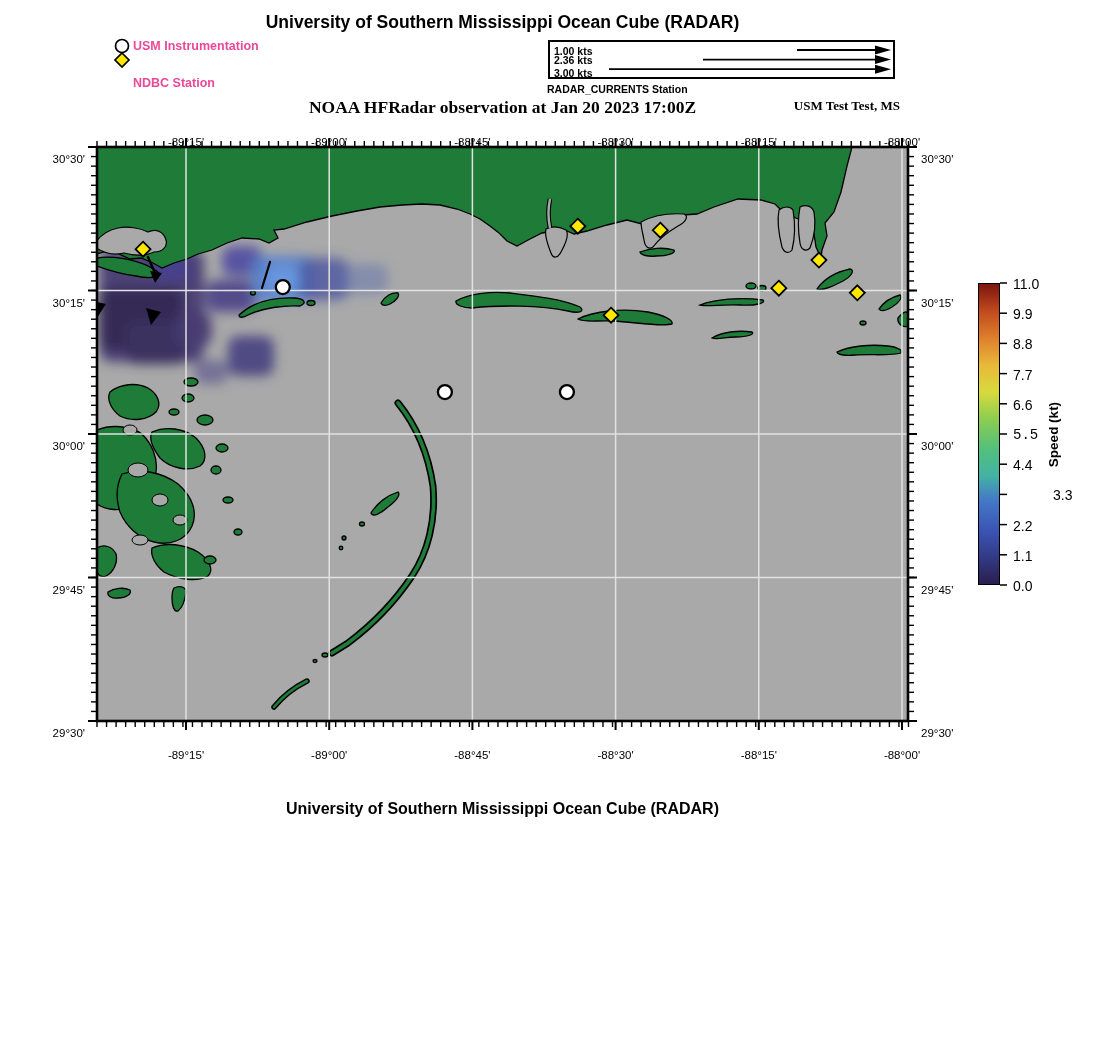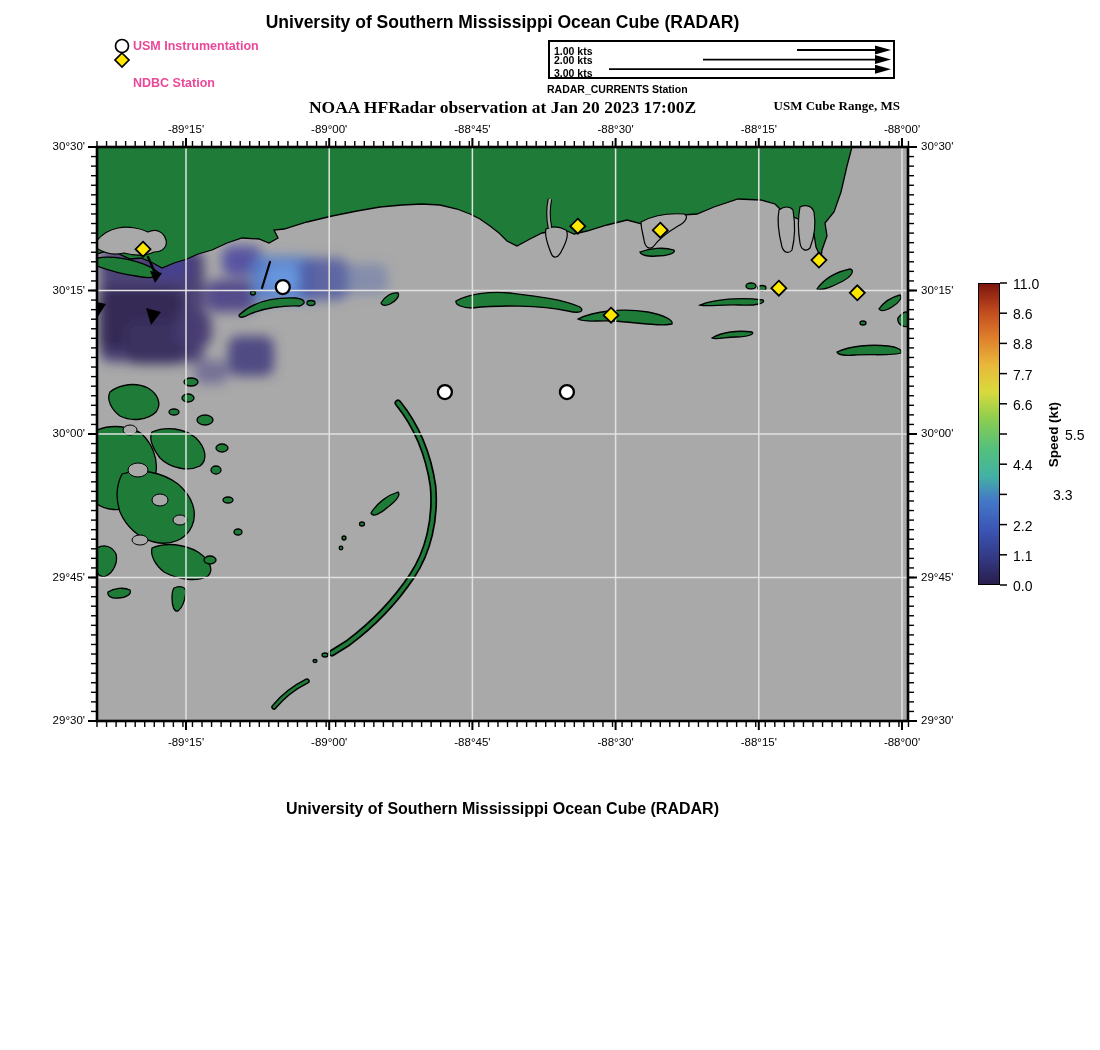--- a/index.html
+++ b/index.html
@@ -4,21 +4,21 @@
 <style>
   html,body{margin:0;padding:0;background:#ffffff;}
   body{position:relative;width:1100px;height:1050px;font-family:"Liberation Sans",sans-serif;overflow:hidden;}
   .abs{position:absolute;}
   .t-main{left:97px;width:811px;text-align:center;font-weight:bold;font-size:17.5px;color:#000;}
   .t-serif{font-family:"Liberation Serif",serif;font-weight:bold;color:#000;}
   .legend-row{position:absolute;left:133px;font-weight:bold;font-size:12.5px;color:#ec4899;white-space:nowrap;}
   .scalebox{position:absolute;left:548px;top:40px;width:347px;height:39px;border:2.5px solid #000;box-sizing:border-box;background:transparent;}
   .scalelab{position:absolute;left:554px;font-weight:bold;font-size:10.5px;color:#000;white-space:nowrap;}
   .veccap{position:absolute;left:547px;top:83px;font-weight:bold;font-size:10.5px;color:#000;}
-  .axlab{position:absolute;font-size:11.5px;color:#000;white-space:nowrap;}
+  .axlab{position:absolute;font-size:11.5px;color:#000;white-space:nowrap;margin-top:13px;}
   .axlab.c{text-align:center;}
   .axlab.r{text-align:right;}
   .cbar{position:absolute;left:978px;top:283px;width:22px;height:302px;border:1.3px solid #000;box-sizing:border-box;}
   .cblab{position:absolute;font-size:14px;color:#000;white-space:nowrap;}
   .cbtitle{position:absolute;left:993px;top:427px;width:120px;text-align:center;font-weight:bold;font-size:13.5px;color:#000;transform:rotate(-90deg);}
   svg#plot{position:absolute;left:0;top:0;}
   .land{fill:var(--land,#1e7c38);stroke:#000;stroke-width:1.3;}
   .water{fill:var(--sea,#a9a9a9);stroke:#000;stroke-width:1.2;}
   .hole{fill:var(--sea,#a9a9a9);stroke:#000;stroke-width:1;}
 </style>
@@ -512,27 +512,27 @@
 </svg>
 
 <div class="abs t-main" style="top:12px;">University of Southern Mississippi Ocean Cube (RADAR)</div>
 
 <div class="legend-row" style="top:39px;">USM Instrumentation</div>
 <div class="legend-row" style="top:53px;margin-top:23px;">NDBC Station</div>
 
 <div class="scalebox"></div>
 <div id="scale-labels">
     <div class="scalelab" style="top: 44.5px;">1.00 kts</div>
-    <div class="scalelab" style="top: 54.1px;">2.00 kts</div>
+    <div class="scalelab" style="top: 54.1px;">2.36 kts</div>
     <div class="scalelab" style="top: 67px;">3.00 kts</div>
   </div>
 <div class="veccap">RADAR_CURRENTS Station</div>
 
 <div class="abs t-serif" style="left:97px;width:811px;text-align:center;top:97px;font-size:17.5px;">NOAA HFRadar observation at Jan 20 2023 17:00Z</div>
-<div class="abs t-serif" style="left:700px;width:200px;text-align:right;top:98px;font-size:13px;">USM Cube Range, MS</div>
+<div class="abs t-serif" style="left:700px;width:200px;text-align:right;top:98px;font-size:13px;">USM Test Test, MS</div>
 
 <div id="axis-labels">
     <div class="axlab c" style="left: 146px; top: 123px; width: 80px;">-89°15'</div>
     <div class="axlab c" style="left: 146px; top: 736px; width: 80px;">-89°15'</div>
     <div class="axlab c" style="left: 289.2px; top: 123px; width: 80px;">-89°00'</div>
     <div class="axlab c" style="left: 289.2px; top: 736px; width: 80px;">-89°00'</div>
     <div class="axlab c" style="left: 432.4px; top: 123px; width: 80px;">-88°45'</div>
     <div class="axlab c" style="left: 432.4px; top: 736px; width: 80px;">-88°45'</div>
     <div class="axlab c" style="left: 575.6px; top: 123px; width: 80px;">-88°30'</div>
     <div class="axlab c" style="left: 575.6px; top: 736px; width: 80px;">-88°30'</div>
@@ -552,22 +552,22 @@
     <div class="axlab" style="left: 921px; top: 714px; width: 70px;">29°30'</div>
   </div>
 
 <div class="cbar" id="cbar" style="background: linear-gradient(to top, rgb(42, 30, 78) 0%, rgb(51, 58, 134) 9%, rgb(59, 85, 181) 18%, rgb(68, 121, 200) 28%, rgb(67, 178, 164) 36%, rgb(83, 192, 124) 45%, rgb(140, 205, 80) 55%, rgb(216, 218, 61) 64%, rgb(233, 184, 58) 73%, rgb(223, 127, 44) 82%, rgb(192, 74, 30) 91%, rgb(125, 21, 14) 100%);"></div>
 <div id="cbar-labels">
     <div class="cblab" style="left: 1013px; top: 578px;">0.0</div>
     <div class="cblab" style="left: 1013px; top: 547.8px;">1.1</div>
     <div class="cblab" style="left: 1013px; top: 517.6px;">2.2</div>
     <div class="cblab" style="left: 1053px; top: 487.4px;">3.3</div>
     <div class="cblab" style="left: 1013px; top: 457.2px;">4.4</div>
-    <div class="cblab" style="left: 1065px; top: 427px;">5.5</div>
+    <div class="cblab" style="left: 1013px; top: 427px; font-family: Liberation Mono, monospace;">5.5</div>
     <div class="cblab" style="left: 1013px; top: 396.8px;">6.6</div>
     <div class="cblab" style="left: 1013px; top: 366.6px;">7.7</div>
     <div class="cblab" style="left: 1013px; top: 336.4px;">8.8</div>
-    <div class="cblab" style="left: 1013px; top: 306.2px;">8.6</div>
+    <div class="cblab" style="left: 1013px; top: 306.2px;">9.9</div>
     <div class="cblab" style="left: 1013px; top: 276px;">11.0</div>
   </div>
 <div class="cbtitle">Speed (kt)</div>
 
 <div class="abs t-main" style="top:800px;font-size:16px;">University of Southern Mississippi Ocean Cube (RADAR)</div>
 
 </body></html>

